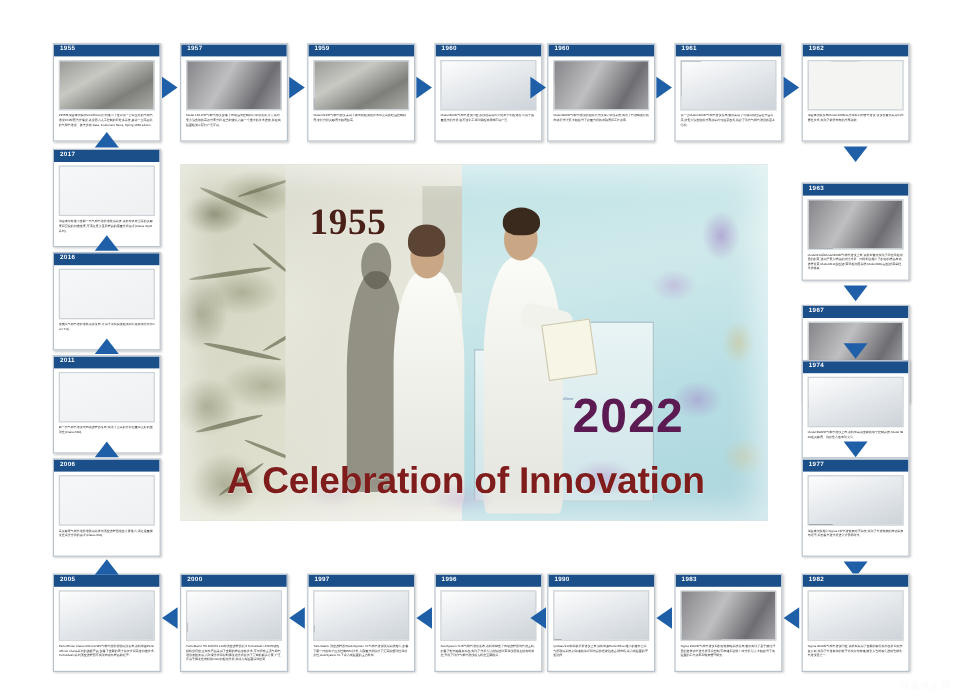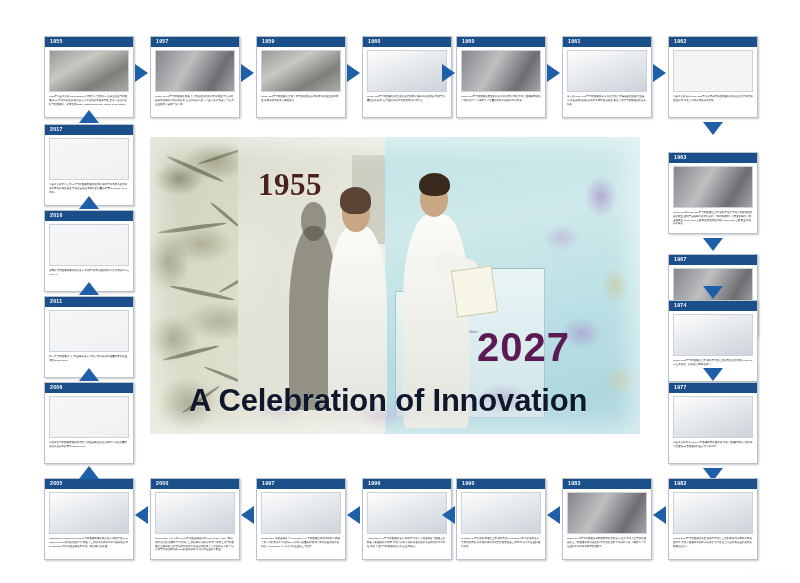--- a/index.html
+++ b/index.html
@@ -143,21 +143,21 @@
     font-family:"Liberation Serif",serif;letter-spacing:.5px;
     text-shadow:0 1px 1px rgba(255,255,255,.45);
   }
   #hero-year-end{
     left:477px;top:325px;
     font-size:40px;font-weight:bold;color:#5c1a52;
     font-family:"Liberation Sans",sans-serif;letter-spacing:1px;
   }
   #hero-title{
     left:189px;top:383px;
-    font-size:31px;font-weight:bold;color:#0f172a;
+    font-size:31px;font-weight:bold;color:#7f1d1d;
     letter-spacing:-.2px;
     text-shadow:0 1px 1px rgba(255,255,255,.5);
     white-space:nowrap;
   }
   
   #watermark{
     position:absolute;right:8px;bottom:6px;
     color:rgba(255,255,255,.85);
     font-size:8px;letter-spacing:.4px;
     display:flex;align-items:center;gap:3px;
@@ -209,21 +209,21 @@
       <div class="head" style="left:53%;top:15%;width:14%;height:12%"></div>
       <div class="hair" style="left:52%;top:12%;width:16%;height:8%;background:#3a2a1e"></div>
       <div class="arm" style="left:60%;top:40%;width:22%;height:7%;transform:rotate(14deg)"></div>
       <div class="pad" style="left:70%;top:44%;width:20%;height:15%;transform:rotate(-8deg)"></div>
     </div>
     <div class="hero-layer" id="hl-floral"></div>
     <div class="hero-layer" id="hl-vign"></div>
   </div>
 
   <div class="hero-txt" id="hero-year-start">1955</div>
-  <div class="hero-txt" id="hero-year-end">2027</div>
+  <div class="hero-txt" id="hero-year-end">2022</div>
   <div class="hero-txt" id="hero-title">A Celebration of Innovation</div>
 
   <div class="card" style="left:44px;top:36px;width:90px;height:82px">
     <div class="hdr">1955</div>
     <div class="body">
       <div class="photo">
           <div class="ph bw"></div>
         <div class="box" style="left:38%;top:8%;width:26%;height:80%"></div>
         <div class="box" style="left:66%;top:10%;width:28%;height:76%"></div>
 

